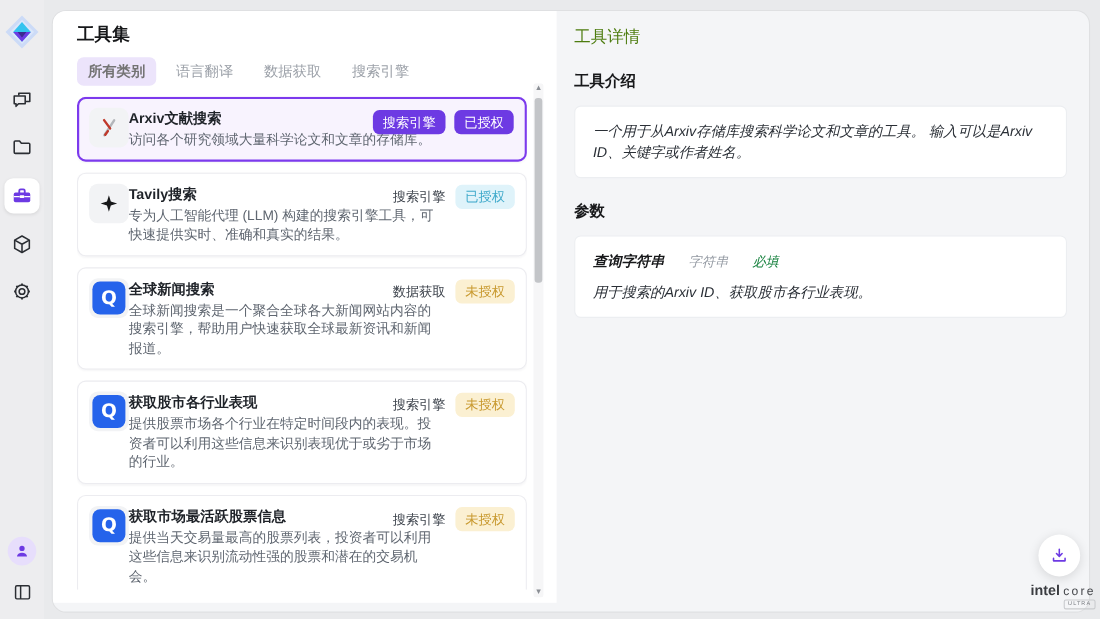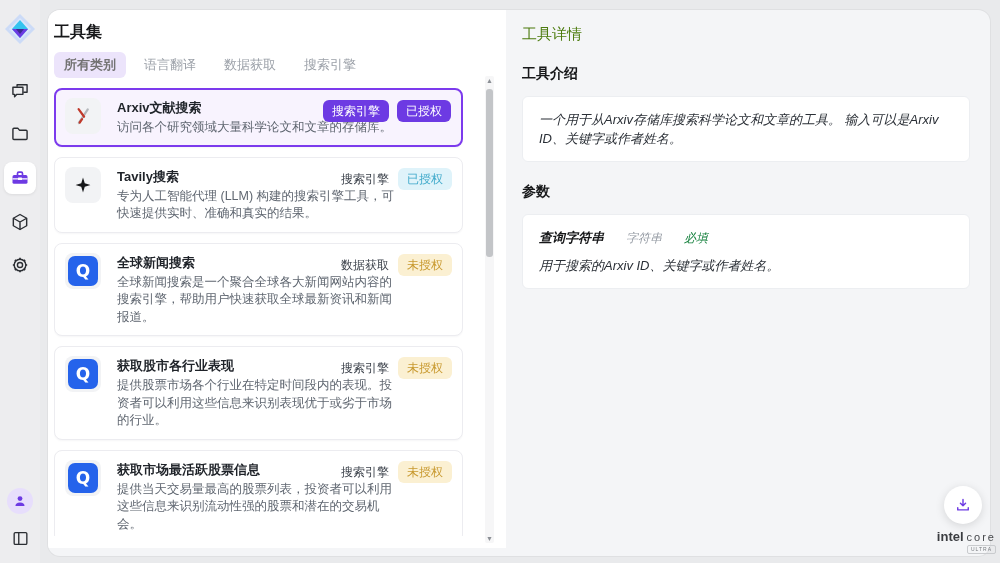--- a/index.html
+++ b/index.html
@@ -25,32 +25,32 @@
   .rail-bottom { margin-top:auto; margin-bottom:10px; display:flex; flex-direction:column; gap:9px; align-items:center; }
   .avatar { width:26px; height:26px; border-radius:50%; background:#e7defc; display:flex; align-items:center; justify-content:center; }
   
   .app {
     position:absolute; left:48px; top:10px; right:10px; bottom:7px;
     background:#f4f5f7; border-radius:12px; overflow:hidden; display:flex;
     box-shadow:0 0 0 1px rgba(0,0,0,.04);
   }
   .list-pane {
     width:458px; flex:none; background:#ffffff; height:calc(100% - 8px);
-    position:relative; padding:12px 0 0 6px;
+    position:relative; padding:12px 0 0 22px;
   }
   .list-title { font-size:16px; font-weight:bold; line-height:20px; color:#17181a; }
   .tabs { display:flex; gap:8px; margin-top:10px; }
   .tab {
     font-size:13px; color:#9ba0a8; padding:5px 10px; border-radius:6px;
     cursor:pointer; line-height:16px; white-space:nowrap;
   }
   .tab.active { background:#ece4fb; color:#737373; font-weight:bold; }
   .cards { margin-top:10px; width:409px; display:flex; flex-direction:column; gap:10px; overflow:hidden; height:calc(100% - 78px); }
   .tool-card {
-    position:relative; display:flex; gap:16px; background:#fff;
+    position:relative; display:flex; gap:0; background:#fff;
     border:1px solid #ececf0; border-radius:8px; padding:9px 10px;
     box-shadow:0 1px 2px rgba(25,30,40,.04); cursor:pointer; flex:none;
   }
   .tool-card.selected { background:#f8f3fe; border:2px solid #7c3aed; padding:8px 9px; }
   .tool-icon {
     width:36px; height:36px; border-radius:8px; background:#f2f3f5; flex:none;
     display:flex; align-items:center; justify-content:center; overflow:hidden;
   }
   .q-tile {
     width:30px; height:30px; border-radius:7px; background:#2563eb; color:#fff;
@@ -276,21 +276,21 @@
     <div class="detail-card">
       <span>一个用于从Arxiv存储库搜索科学论文和文章的工具。 输入可以是Arxiv ID、关键字或作者姓名。</span>
     </div>
     <div class="section-heading">参数</div>
     <div class="detail-card">
       <div class="param-head">
         <span class="param-name">查询字符串</span>
         <span class="param-type">字符串</span>
         <span class="param-required">必填</span>
       </div>
-      <div class="param-desc">用于搜索的Arxiv ID、关键字或作者姓名。</div>
+      <div class="param-desc">用于搜索的Arxiv ID、获取股市各行业表现。</div>
     </div>
   </div>
 </div>
 
 <div class="download-fab">
   <span>
     <svg width="18" height="18" viewBox="0 0 24 24" fill="none" stroke="#6d3ae3" stroke-width="1.9" stroke-linecap="round" stroke-linejoin="round">
       <path d="M12 4.5v8.5m0 0l-3.4-3.4M12 13l3.4-3.4"></path>
       <path d="M5 15.5v3h14v-3"></path>
     </svg>

